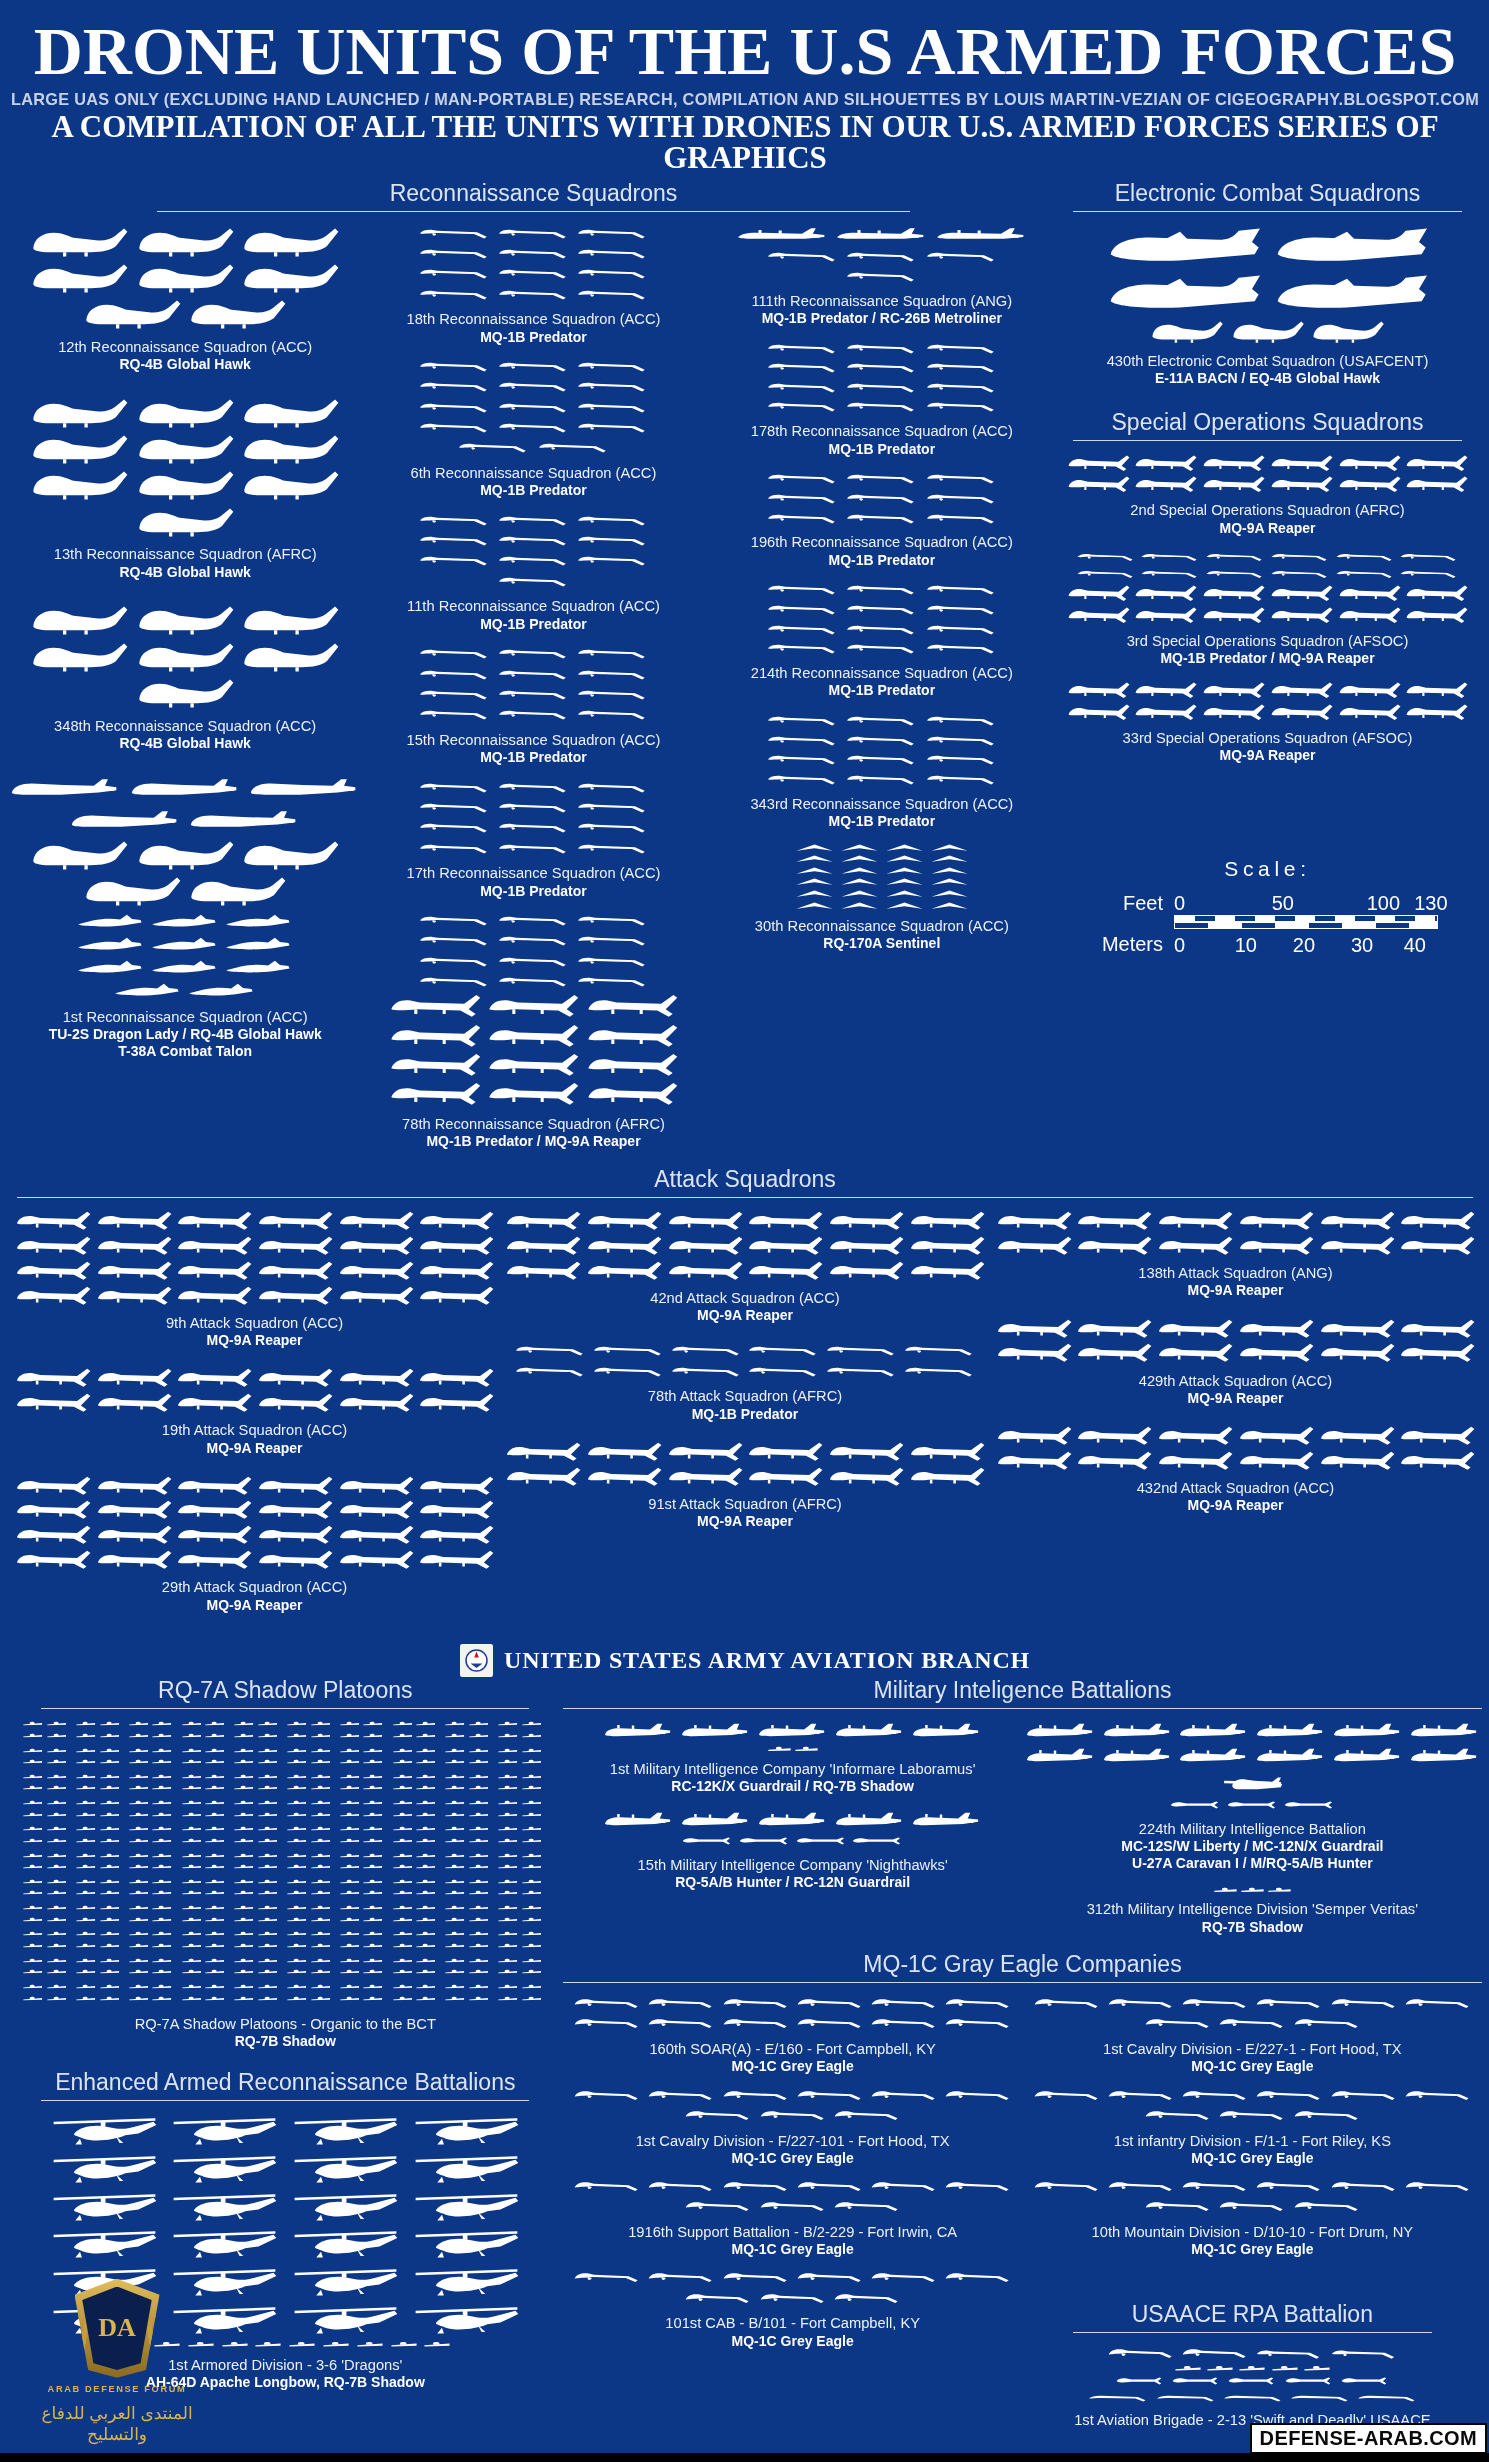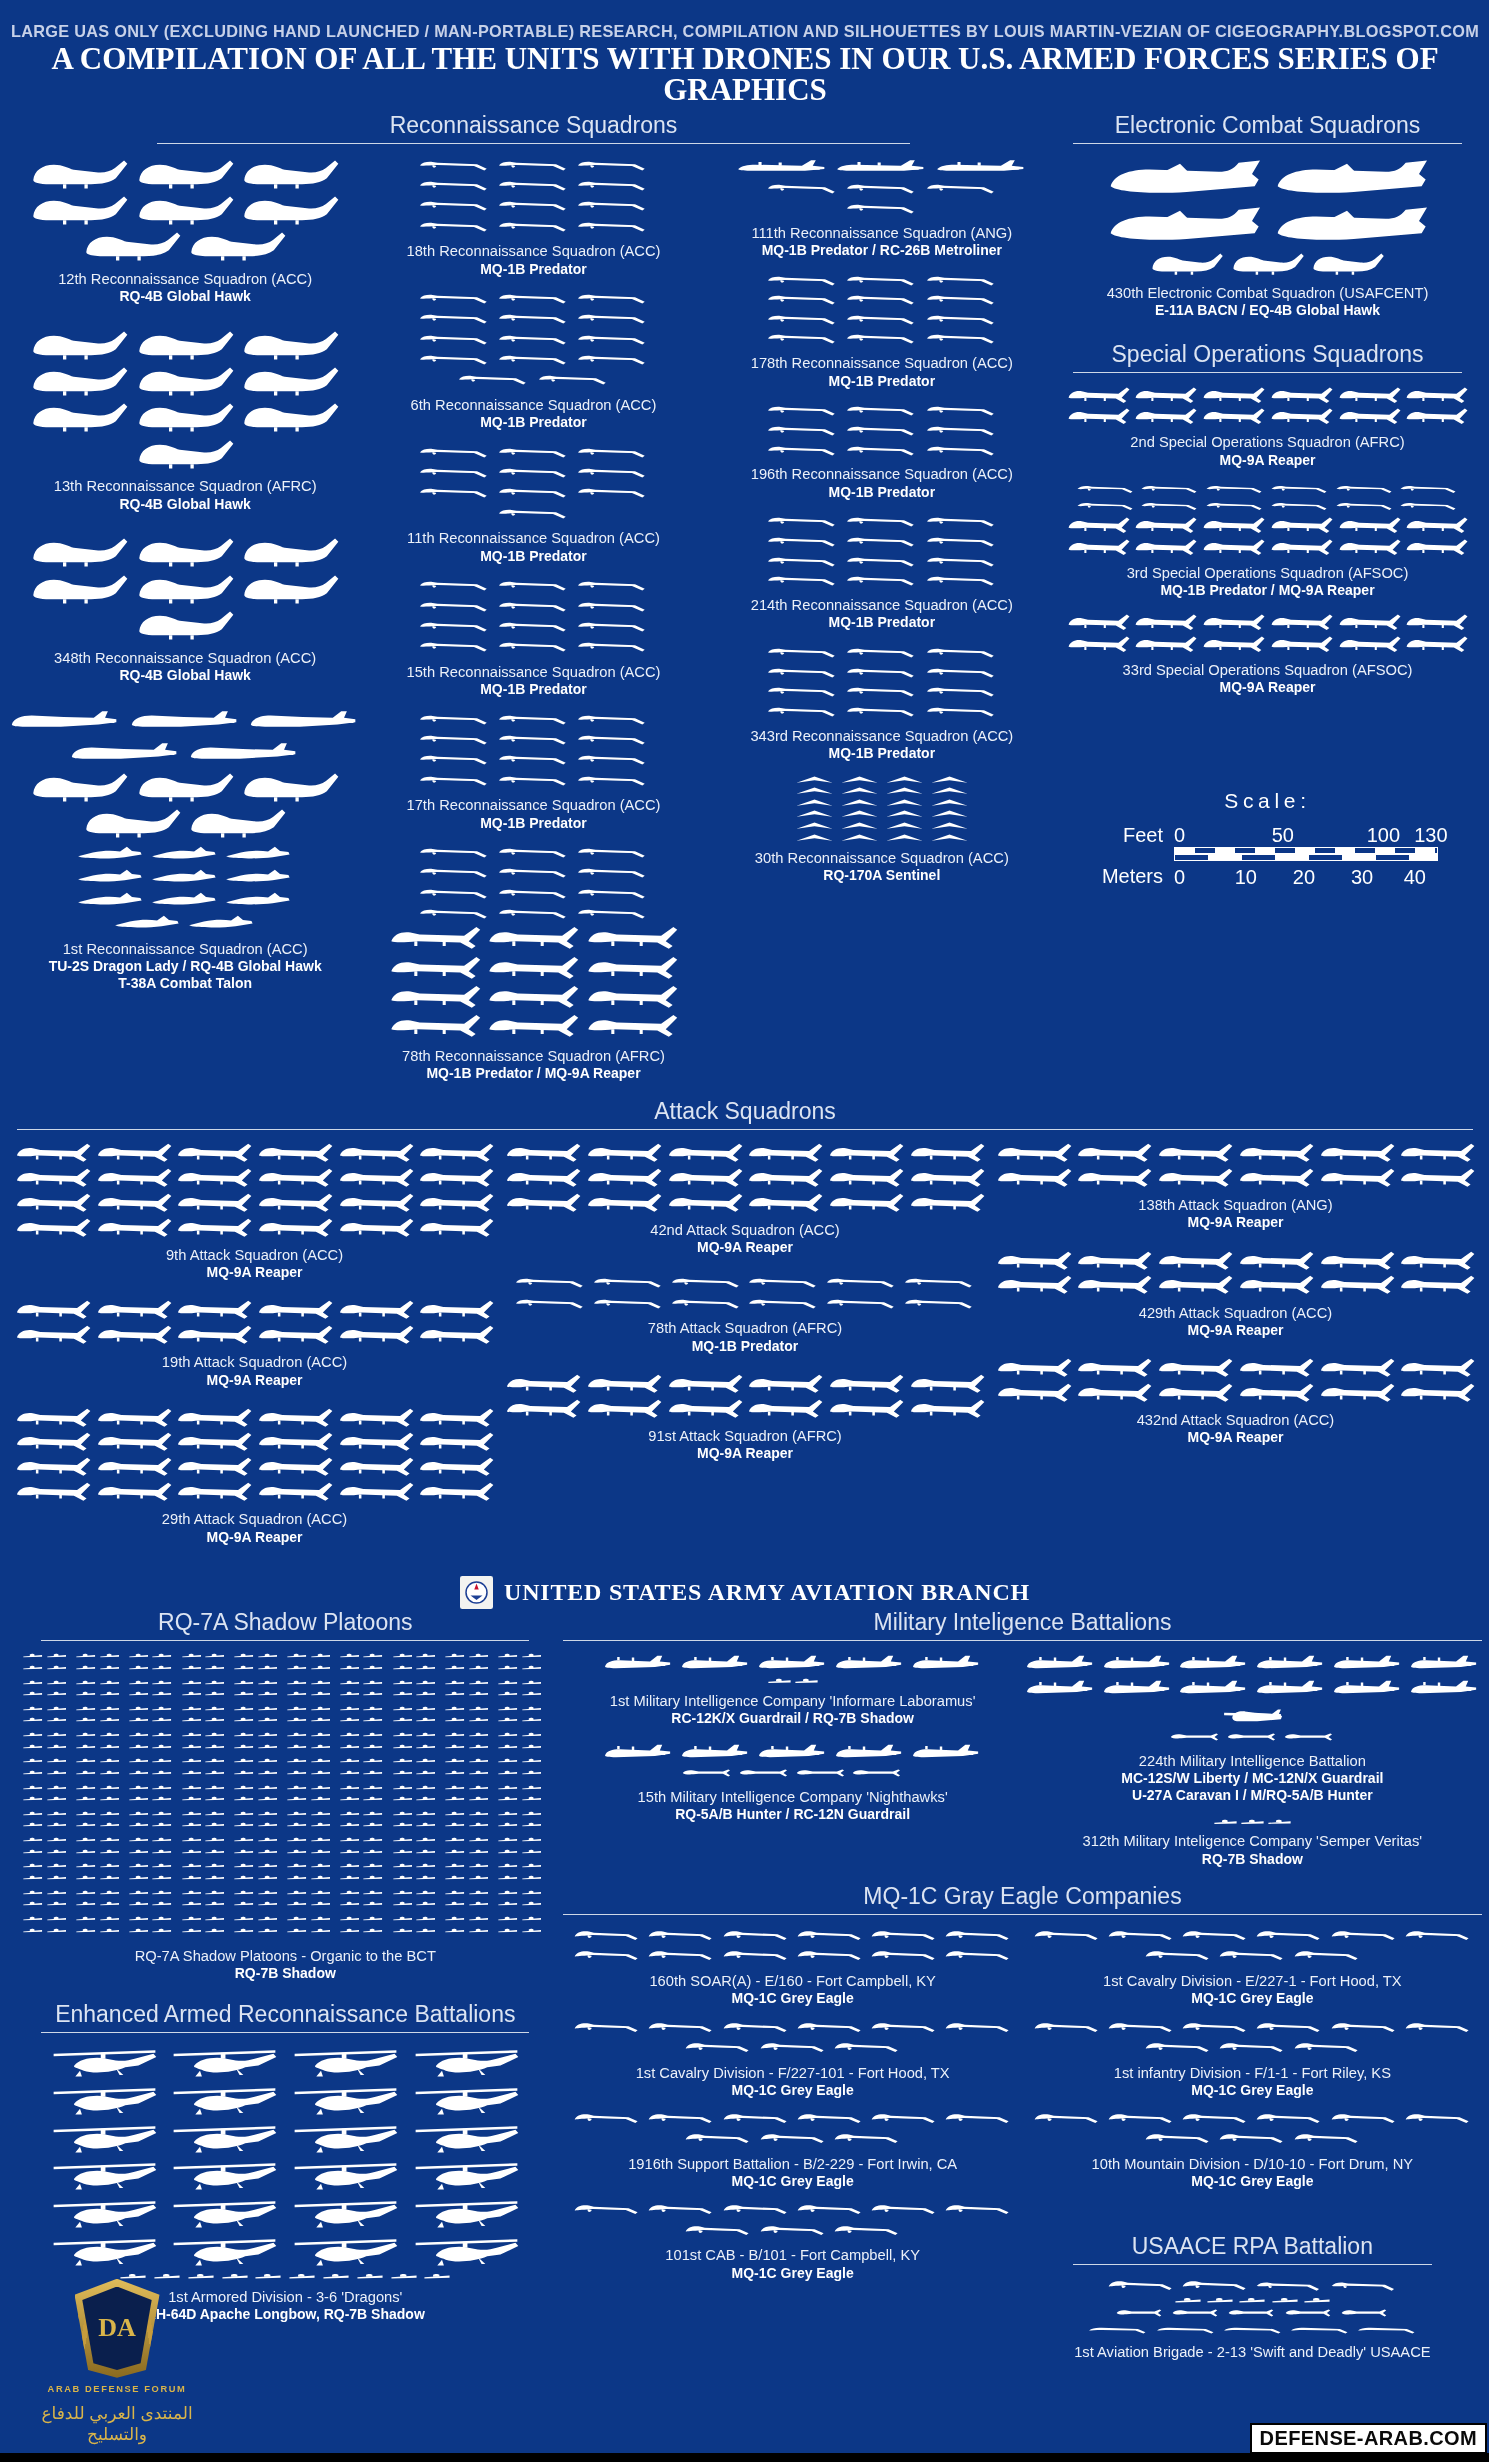--- a/index.html
+++ b/index.html
@@ -223,20 +223,21 @@
     <g id="p-blackjack">
         <path d="M2 15 L118 11 L118 19 L2 22 Z"></path>
         <path d="M50 7 L70 7 L70 26 L64 26 L64 13 L56 13 L56 26 L50 26 Z"></path>
       </g>
   </defs>
 </svg>
 
 <div id="poster">
 
   <div class="masthead">
+    <div class="m-title">DRONE UNITS OF THE U.S ARMED FORCES</div>
     <div class="m-sub1">LARGE UAS ONLY (EXCLUDING HAND LAUNCHED / MAN-PORTABLE)  RESEARCH, COMPILATION AND SILHOUETTES BY LOUIS MARTIN-VEZIAN OF CIGEOGRAPHY.BLOGSPOT.COM</div>
     <div class="m-sub2">A COMPILATION OF ALL THE UNITS WITH DRONES IN OUR U.S. ARMED FORCES SERIES OF GRAPHICS</div>
   </div>
 
 
   <div class="af-main">
     <div class="af-left">
       <div class="sec-title">Reconnaissance Squadrons</div>
       <div class="recon-cols">
         <div class="col sec-recon-col1">
@@ -3595,21 +3596,21 @@
                         <use href="#p-shadow"></use>
                       </svg>
                       <svg viewBox="0 0 120 40" preserveAspectRatio="none" class="icon icon-shadow">
                         <use href="#p-shadow"></use>
                       </svg>
                       <svg viewBox="0 0 120 40" preserveAspectRatio="none" class="icon icon-shadow">
                         <use href="#p-shadow"></use>
                       </svg>
                     </div>
                   </div>
-    <div class="u-name">312th Military Inteligence Company 'Semper Veritas'</div>
+    <div class="u-name">312th Military Intelligence Division 'Semper Veritas'</div>
     <div class="u-ac">RQ-7B Shadow</div>
 
   </div>
 </div>
           </div>
         </div>
         <div class="sec-ge">
           <div class="sec-title">MQ-1C Gray Eagle Companies</div>
           <div class="ge-cols">
             <div class="col">

